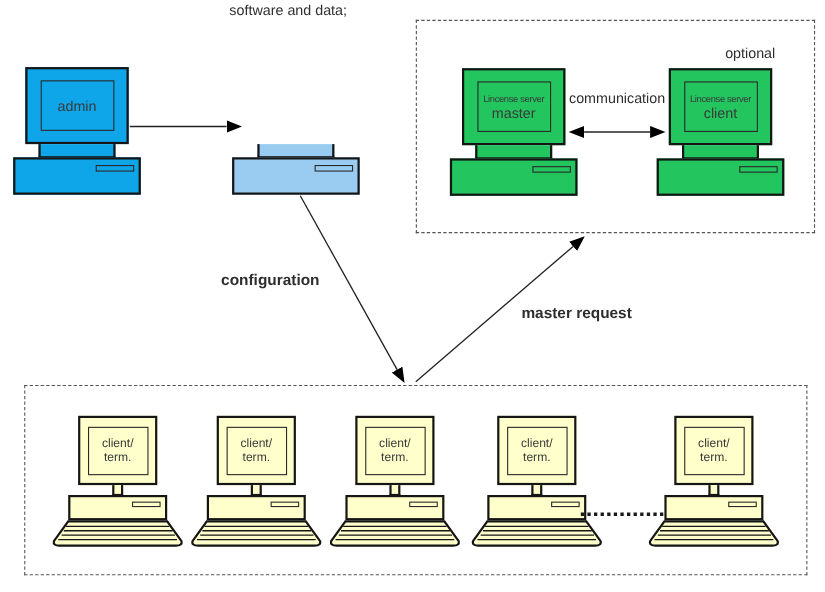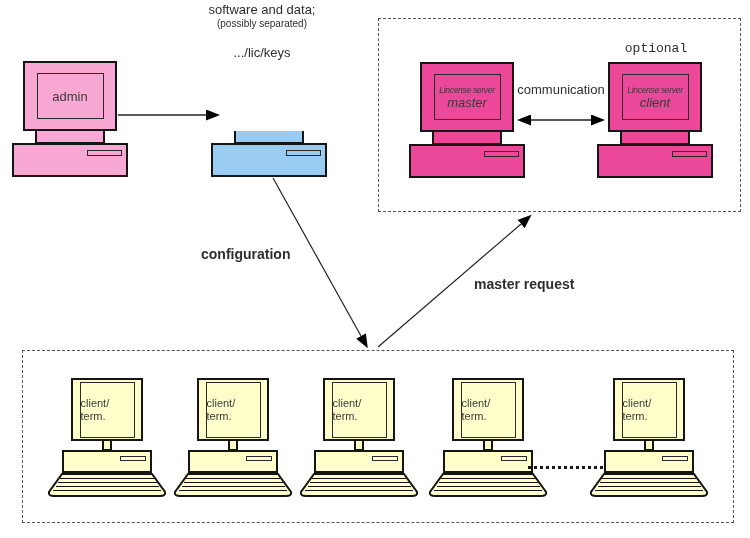--- a/index.html
+++ b/index.html
@@ -12,33 +12,33 @@
   
   .computer{position:absolute;width:120px;height:118px;}
   .monitor{position:absolute;left:13px;top:0;width:94px;height:70px;border:2px solid #151515;
     box-sizing:border-box;display:flex;align-items:center;justify-content:center;}
   .screen{width:67px;height:46px;border:1px solid #2a2a2a;box-sizing:border-box;
     display:flex;flex-direction:column;align-items:center;justify-content:center;text-align:center;}
   .neck{position:absolute;left:25px;top:70px;width:70px;height:13px;border:2px solid #151515;
     border-top:none;box-sizing:border-box;}
   .base{position:absolute;left:2px;top:82px;width:116px;height:34px;border:2px solid #151515;box-sizing:border-box;}
   .slot{position:absolute;left:73px;top:5px;width:35px;height:6px;border:1px solid #2a2a2a;box-sizing:border-box;}
-  .fill-cyan{background:#f9a8d4;}
+  .fill-cyan{background:#0ea5e9;}
   .fill-blue{background:#99CCF0;}
-  .fill-pale{background:#ec4899;font-style:italic;}
+  .fill-pale{background:#22c55e;}
   .fill-yellow{background:#FFFFCC;}
   .scr-label{font-size:13px;line-height:15px;color:#3a3a3a;}
   .scr-small{font-size:8.5px;line-height:10px;letter-spacing:-0.3px;color:#3a3a3a;white-space:nowrap;}
   .scr-big{font-size:13px;line-height:15px;color:#3a3a3a;}
   
   .client{position:absolute;top:378px;width:120px;height:122px;}
   .c-monitor{position:absolute;left:24px;top:0;width:72px;height:63px;border:2px solid #151515;
     box-sizing:border-box;display:flex;align-items:center;justify-content:center;}
-  .c-screen{width:55px;height:56px;border:1px solid #2a2a2a;box-sizing:border-box;
-    display:flex;flex-direction:column;align-items:flex-start;justify-content:center;text-align:center;}
+  .c-screen{width:55px;height:44px;border:1px solid #2a2a2a;box-sizing:border-box;
+    display:flex;flex-direction:column;align-items:center;justify-content:center;text-align:center;}
   .c-neck{position:absolute;left:55px;top:63px;width:10px;height:10px;border:2px solid #151515;
     border-top:none;box-sizing:border-box;}
   .c-unit{position:absolute;left:15px;top:72px;width:90px;height:23px;border:2px solid #151515;box-sizing:border-box;}
   .c-slot{position:absolute;left:56px;top:4px;width:26px;height:5px;border:1px solid #2a2a2a;box-sizing:border-box;}
   .c-kbd{position:absolute;left:0;top:94px;}
   .c-label{font-size:11px;line-height:13px;color:#3a3a3a;}
   
   .lbl{position:absolute;white-space:nowrap;color:#2e2e2e;}
   .lbl.center{text-align:center;}
   .t13{font-size:13px;line-height:14px;}
@@ -53,24 +53,22 @@
 </head>
 <body>
 
 <div id="canvas">
 
   <div class="box-dashed" style="left:378px;top:18px;width:363px;height:194px;"></div>
 
   <div class="box-dashed" style="left:22px;top:350px;width:712px;height:173px;"></div>
 
   <div class="lbl center t13" style="left:182px;top:3px;width:160px;">software and data;</div>
-  <div class="lbl center t10" style="left:182px;top:18px;width:160px;">(possibly separated)</div>
-  <div class="lbl center t13" style="left:182px;top:46px;width:160px;">.../lic/keys</div>
-
-  <div class="lbl center t13" style="left:606px;top:42px;width:100px;font-family:Liberation Mono, monospace;">optional</div>
+
+  <div class="lbl center t13" style="left:632px;top:42px;width:100px;">optional</div>
   <div class="lbl center t13" style="left:511px;top:83px;width:100px;">communication</div>
 
   <div class="lbl t14b" style="left:201px;top:247px;">configuration</div>
   <div class="lbl t14b" style="left:474px;top:277px;">master request</div>
 
   <div class="computer" style="left:10px;top:61px;">
     <div class="monitor fill-cyan">
       <div class="screen fill-cyan">
         <span class="scr-label">admin</span>
       </div>

